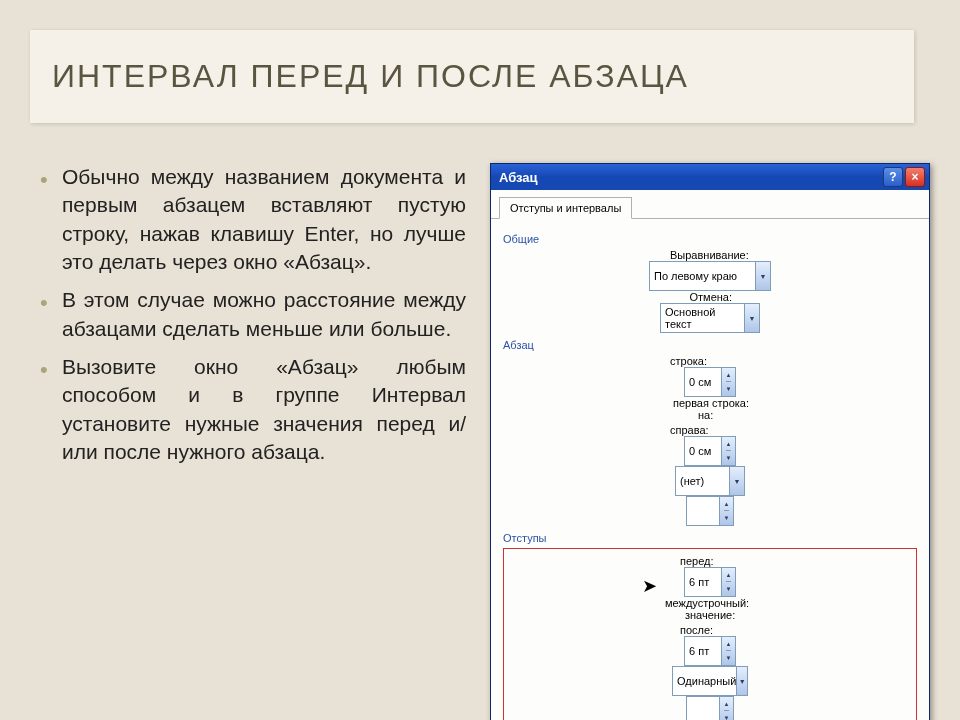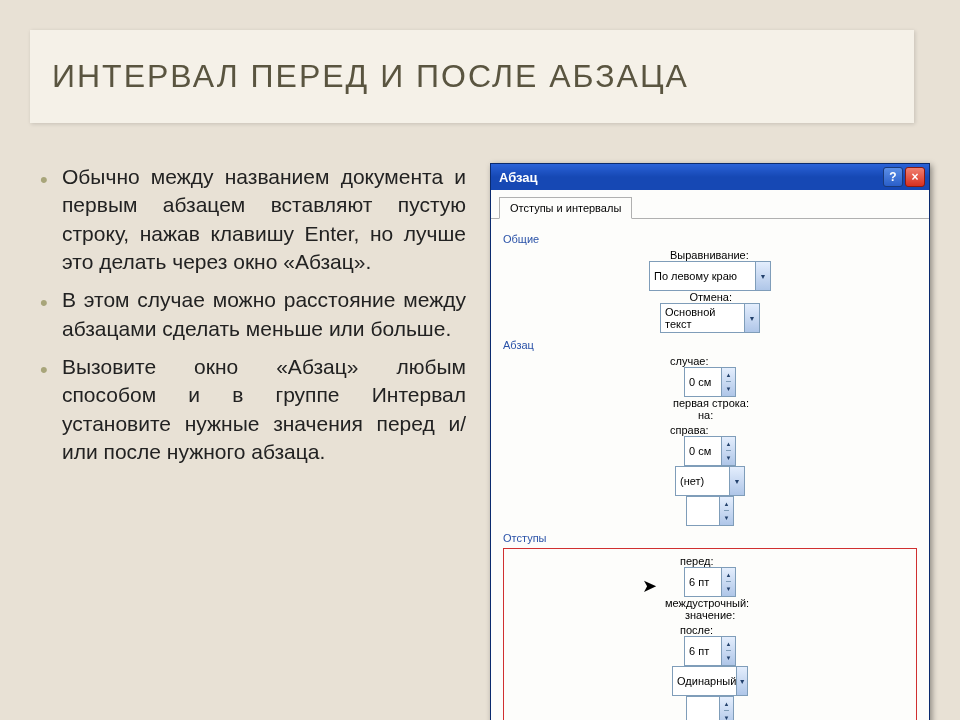--- a/index.html
+++ b/index.html
@@ -235,21 +235,21 @@
           <span class="gap"></span>
           <span class="lbl r2" style="width:56px">Отмена:</span>
           <div class="combo" style="width:100px">
             <span style="flex:1">Основной текст</span>
             <span class="arrow">▼</span>
           </div>
         </div>
 
         <div class="group-label">Абзац</div>
         <div class="row">
-          <span class="lbl">случае:</span>
+          <span class="lbl">строка:</span>
           <div class="spin">
             <span class="val">0 см</span>
             <span class="spinbtns">
                 <div>▲</div>
                 <div>▼</div>
               </span>
           </div>
           <span class="gap"></span>
           <span class="lbl r2">первая строка:</span>
           <span style="width:8px"></span>

